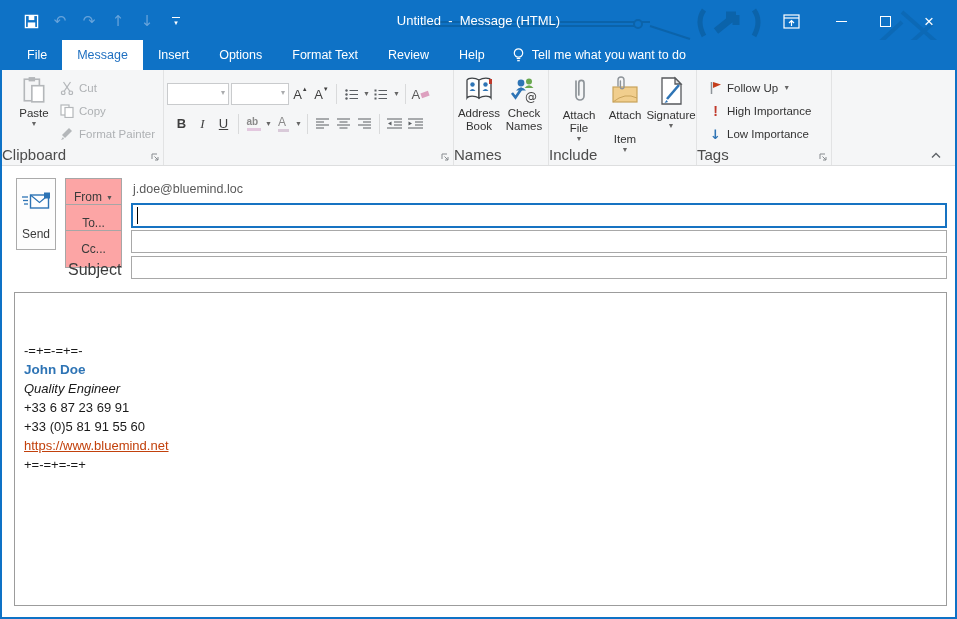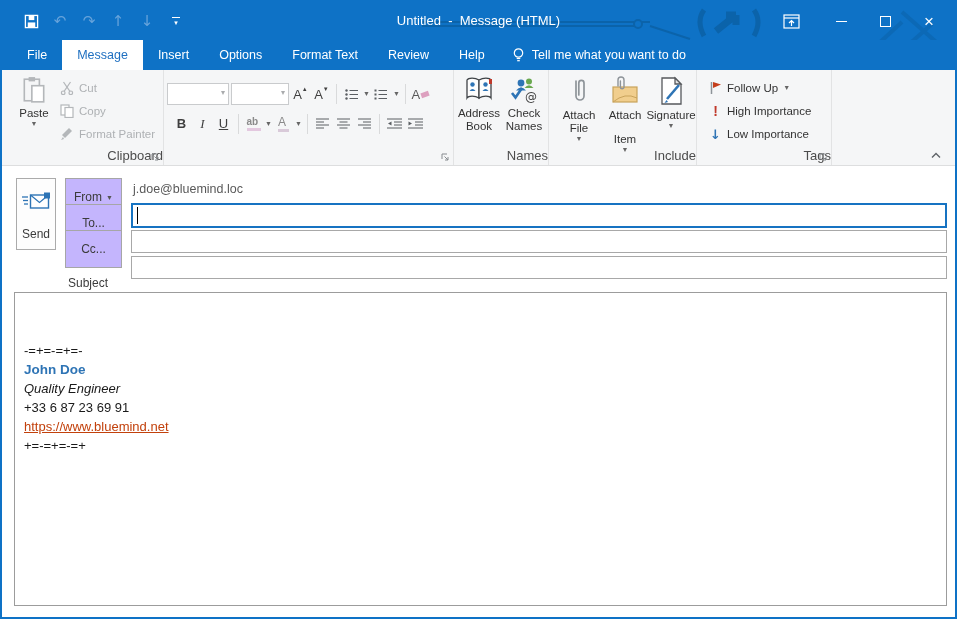--- a/index.html
+++ b/index.html
@@ -29,51 +29,51 @@
   
   .tabrow { position:absolute; left:0; top:38px; width:100%; height:30px; background:#0E72C6;
     display:flex; align-items:stretch; padding-left:10px; }
   .tab { padding:0 15px; line-height:30px; font-size:12.5px; color:#fff; cursor:default; }
   .tab.selected { background:#fff; color:#1E6FC0; }
   .tellme { display:flex; align-items:center; gap:7px; color:#fff; font-size:12.5px; padding:0 12px; }
   
   .ribbon { position:absolute; left:0; top:68px; width:100%; height:96px; background:#F5F6F7;
     border-bottom:1px solid #DDDEDF; }
   .rgroup { position:absolute; top:0; height:95px; border-right:1px solid #E2E3E4; }
-  .rgroup-label { position:absolute; bottom:2px; left:0; right:0; text-align:right;
-    font-size:13px; color:#4C4C4C;margin-left:40px; }
+  .rgroup-label { position:absolute; bottom:2px; left:0; right:0; text-align:left;
+    font-size:15px; color:#4C4C4C; }
   .launcher { position:absolute; right:3px; bottom:3px; }
   .bigbtn { position:absolute; display:flex; flex-direction:column; align-items:center; text-align:center; }
   .bigbtn .lbl { font-size:11.5px; color:#333; line-height:13px; margin-top:3px; }
   .ddv { font-size:7px; color:#666; line-height:8px; }
   .smallrow { position:absolute; display:flex; align-items:center; gap:5px; height:20px; }
   .smallrow .lbl { font-size:11.5px; }
   .disabled-text { color:#AEB1B4; }
   .combo { height:22px; background:#fff; border:1px solid #C9CBCD; position:relative; }
   .combo .arr { position:absolute; right:3px; top:4px; font-size:8px; color:#A9ABAD; }
   .fmtbtn { min-width:19px; height:21px; display:flex; align-items:center; justify-content:center;
     font-size:13px; color:#3F3F3F; }
   .vsep { width:1px; height:20px; background:#D9DADB; margin:0 3px; }
   .brow { position:absolute; display:flex; align-items:center; }
   .chevron-collapse { position:absolute; right:13px; bottom:6px; }
   
   .msgheader { position:absolute; left:0; top:164px; width:100%; height:126px; background:#fff; }
   .sendbtn { position:absolute; left:14px; top:12px; width:40px; height:72px; background:#FDFDFD;
     border:1px solid #ABABAB; display:flex; flex-direction:column; align-items:center;
     justify-content:space-between; padding:12px 16px 8px; }
   .sendbtn .lbl { font-size:12px; color:#3B3B3B; }
-  .fieldbtn { position:absolute; left:63px; width:57px; height:38px; background:#c4b5fd;
+  .fieldbtn { position:absolute; left:63px; width:57px; height:38px; background:#fca5a5;
     border:1px solid #A6A6A6; font-size:12px; color:#3B3B3B; display:flex;
     align-items:center; justify-content:center; gap:4px; }
   .fieldbtn .dd { font-size:7px; color:#555; }
   .hfield { position:absolute; left:129px; width:816px; background:#fff; border:1px solid #A8A8A8;
     font-family:"Liberation Sans","DejaVu Sans",sans-serif; font-size:12.5px; padding:0 4px; outline:none; }
   .hfield.focused { border:2px solid #1673C2; }
   .fromval { position:absolute; left:131px; top:16px; font-size:12.5px; color:#595959; }
-  .subjlbl { position:absolute; left:66px; top:110px; font-size:12px; color:#3B3B3B; }
+  .subjlbl { position:absolute; left:66px; top:95px; font-size:16px; color:#3B3B3B; }
   .caret { position:absolute; left:135px; top:41px; width:1px; height:17px; background:#000; }
   
   .msgbody { position:absolute; left:12px; top:290px; width:933px; height:314px;
     background:#fff; border:1px solid #9C9C9C; padding:48px 0 0 9px; }
   .sigline { font-size:13px; color:#1A1A1A; line-height:19px; }
   .sigline.name { font-weight:bold; color:#2E74B5; font-size:13.5px; }
   .sigline.role { font-style:italic; }
   .sigline a { color:#c2410c; text-decoration:underline; }
   
   .glyph-ab { position:relative; font-size:10px; font-weight:bold; color:#8A8A8A; line-height:10px; }
@@ -447,17 +447,18 @@
 
     <div class="subjlbl">Subject</div>
     <input class="hfield" style="top: 90px; height: 23px;" value="">
   </div>
 
   <div class="msgbody">
     <div class="sigline">-=+=-=+=-</div>
     <div class="sigline name">John Doe</div>
     <div class="sigline role">Quality Engineer</div>
     <div class="sigline">+33 6 87 23 69 91</div>
+    <div class="sigline">+33 (0)5 81 91 55 60</div>
     <div class="sigline"><a href="#">https://www.bluemind.net</a></div>
     <div class="sigline">+=-=+=-=+</div>
   </div>
 
 </div>
 
 </body></html>

